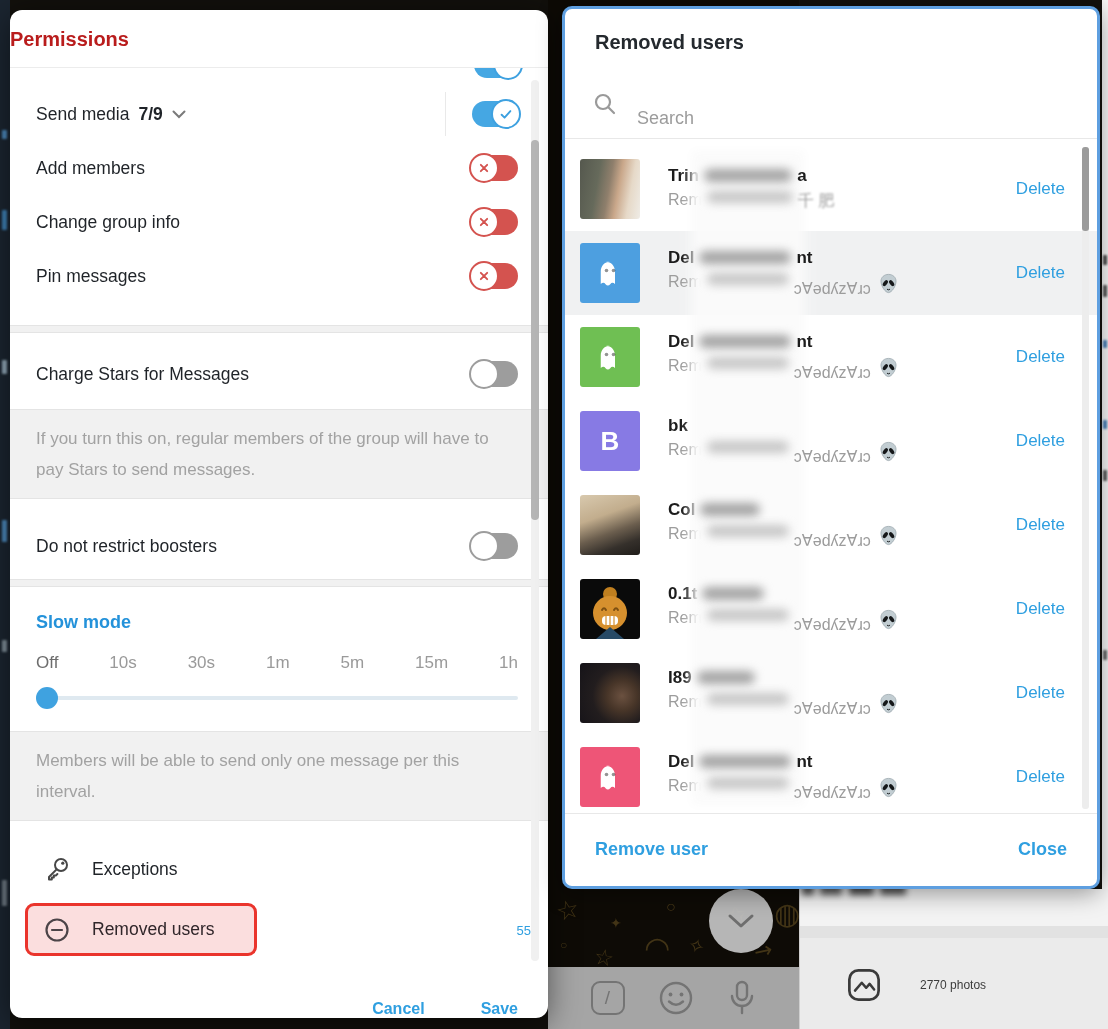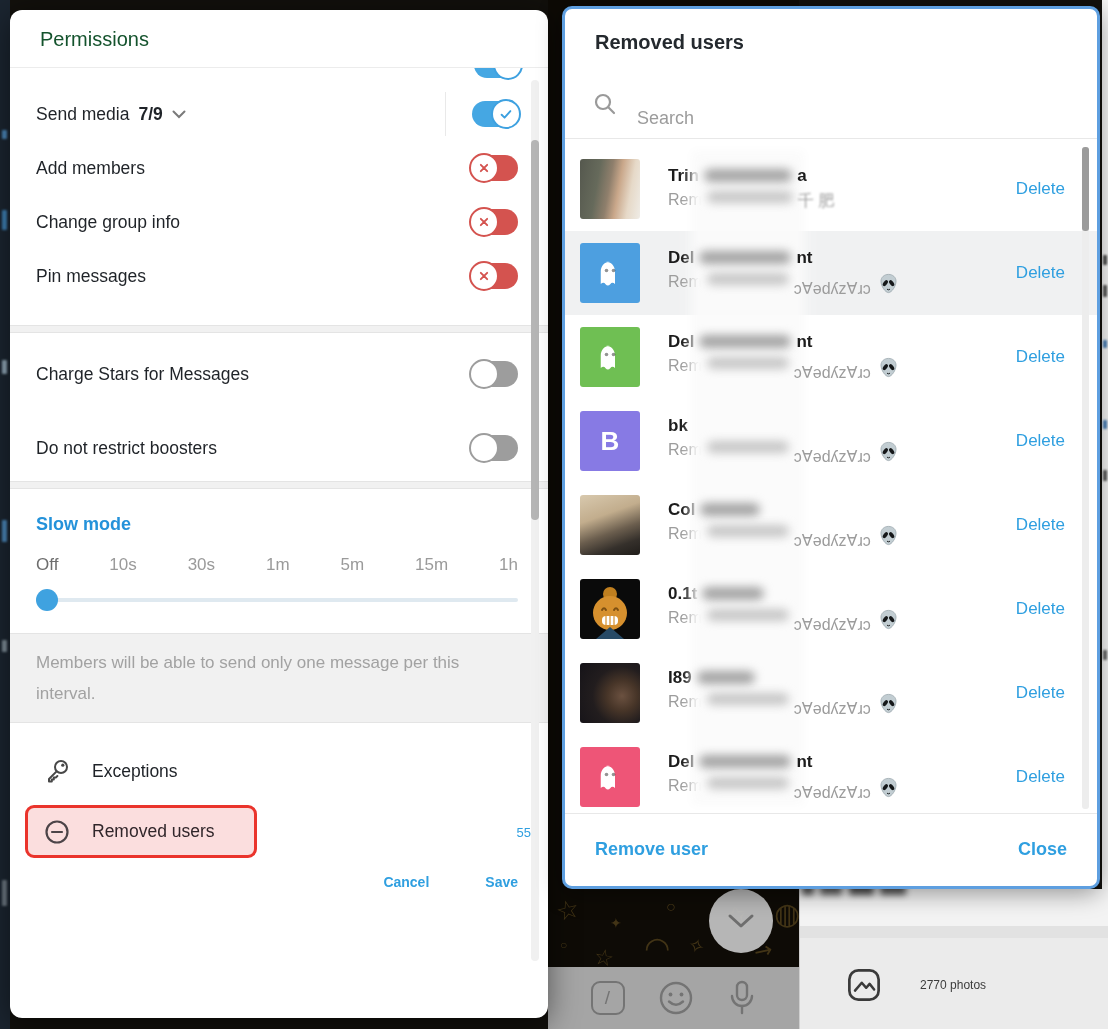--- a/index.html
+++ b/index.html
@@ -25,21 +25,21 @@
                filter:blur(3px);opacity:.8;}
   .scrolldown{position:absolute;left:709px;top:889px;width:64px;height:64px;border-radius:50%;
               background:rgba(192,192,192,.95);z-index:3;display:flex;align-items:center;justify-content:center;}
 
   
   .dialog{position:absolute;background:#fff;z-index:10;}
   .link{color:#2f9fe0;cursor:pointer;}
 
   
   .perm{left:10px;top:10px;width:538px;height:1008px;border-radius:12px;box-shadow:0 6px 30px rgba(0,0,0,.5);}
-  .perm-header{height:58px;line-height:58px;padding-left:30px;font-size:20px;font-weight:400;color:#14532d;
+  .perm-header{height:58px;line-height:58px;font-size:20px;font-weight:700;color:#b91c1c;
                border-bottom:1px solid #ececec;}
   .perm-body{position:relative;height:949px;overflow:hidden;border-radius:0 0 12px 12px;}
   .sliver{position:absolute;top:-16px;right:28px;width:46px;height:26px;border-radius:13px;background:#45a7e3;}
   .sliver .k{position:absolute;right:-3px;top:-2px;width:30px;height:30px;border-radius:50%;background:#fff;border:2px solid #3ea1e0;}
   .prow{position:relative;display:flex;align-items:center;height:54px;padding:0 30px 0 26px;font-size:17.5px;color:#1f2328;}
   .prow .lab{flex:1;display:flex;align-items:center;gap:9px;}
   .prow .cnt{font-weight:700;color:#1f2328;}
   .vline{position:absolute;left:435px;top:5px;bottom:5px;width:1px;background:#e9e9e9;}
   .tgl{width:46px;height:26px;border-radius:13px;position:relative;flex:none;}
   .tgl .knob{position:absolute;top:-2px;width:30px;height:30px;border-radius:50%;background:#fff;
@@ -57,22 +57,22 @@
   .slider .track{position:absolute;left:0;right:0;top:9px;height:4px;border-radius:2px;background:#dfe9f0;}
   .slider .knob{position:absolute;left:0;top:0;width:22px;height:22px;border-radius:50%;background:#3fa2e0;}
   .xrow{display:flex;align-items:center;height:52px;padding-left:34px;font-size:17.5px;color:#1f2328;margin-top:22px;}
   .xrow .ic{width:26px;margin-right:22px;display:flex;}
   .removed-wrap{position:relative;margin-top:8px;height:53px;}
   .removed-box{position:absolute;left:15px;top:0;width:232px;height:53px;border:3px solid #ea342c;border-radius:9px;
                background:#fbdede;display:flex;align-items:center;}
   .removed-box .ic{width:26px;margin-left:16px;margin-right:22px;display:flex;}
   .removed-box .rl{font-size:17.5px;color:#30262a;}
   .removed-cnt{position:absolute;right:17px;top:50%;transform:translateY(-50%);font-size:13px;}
-  .perm-btns{display:flex;justify-content:flex-end;align-items:flex-start;gap:56px;margin:16px 30px 0 0;height:46px;
-             font-size:14px;font-weight:700;}
+  .perm-btns{display:flex;justify-content:flex-end;align-items:flex-end;gap:56px;margin:16px 30px 0 0;height:46px;
+             font-size:16px;font-weight:700;}
   .pscroll{position:absolute;right:9px;top:12px;bottom:56px;width:8px;border-radius:4px;background:#f0f0f0;}
   .pscroll .thumb{position:absolute;left:0;width:8px;top:60px;height:380px;border-radius:4px;background:#b5b5b5;}
 
   
   .rem{left:562px;top:6px;width:538px;height:883px;border-radius:10px;border:3px solid #5e9fe0;
        box-shadow:0 4px 24px rgba(0,0,0,.4);}
   .rem-header{height:70px;padding:22px 0 0 30px;font-size:20px;font-weight:700;color:#24292e;}
   .rem-search{display:flex;align-items:center;height:60px;padding:0 30px 10px 28px;border-bottom:1px solid #e8e8e8;gap:18px;}
   .rem-search input{border:none;outline:none;font-size:18px;color:#333;flex:1;background:transparent;
                     font-family:"Liberation Sans","DejaVu Sans",sans-serif;margin-top:29px;}
@@ -242,20 +242,21 @@
 
       <div class="prow" style="height:54px;margin-top:14px;">
         <div class="lab">
             <span>Charge Stars for Messages</span>
           </div>
         <div class="tgl off">
             <div class="knob"></div>
           </div>
       </div>
 
+      <div class="note" style="margin-top:8px;">If you turn this on, regular members of the group will have to pay Stars to send messages.</div>
 
       <div class="prow" style="height:54px;margin-top:20px;">
         <div class="lab">
             <span>Do not restrict boosters</span>
           </div>
         <div class="tgl off">
             <div class="knob"></div>
           </div>
       </div>
 

